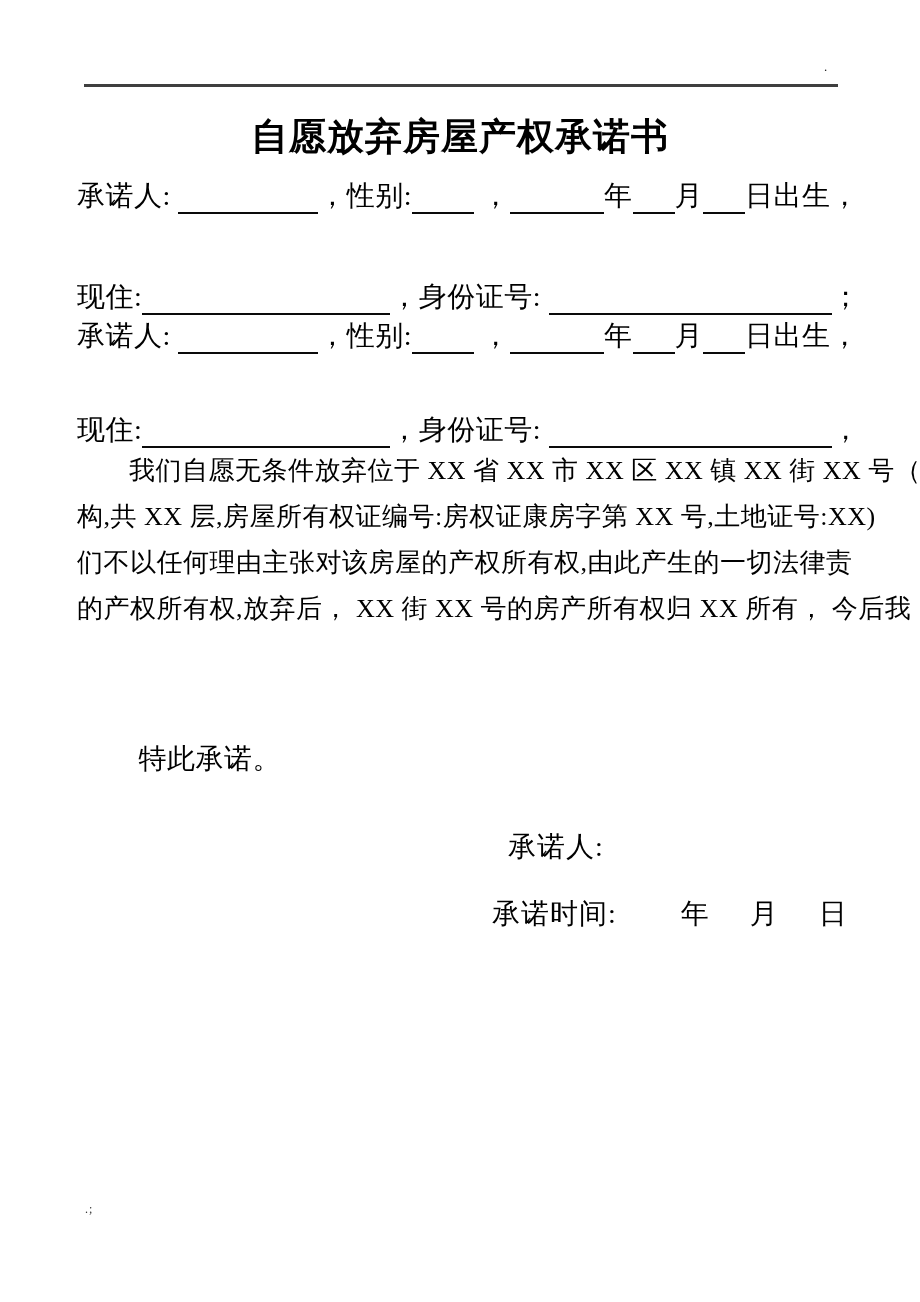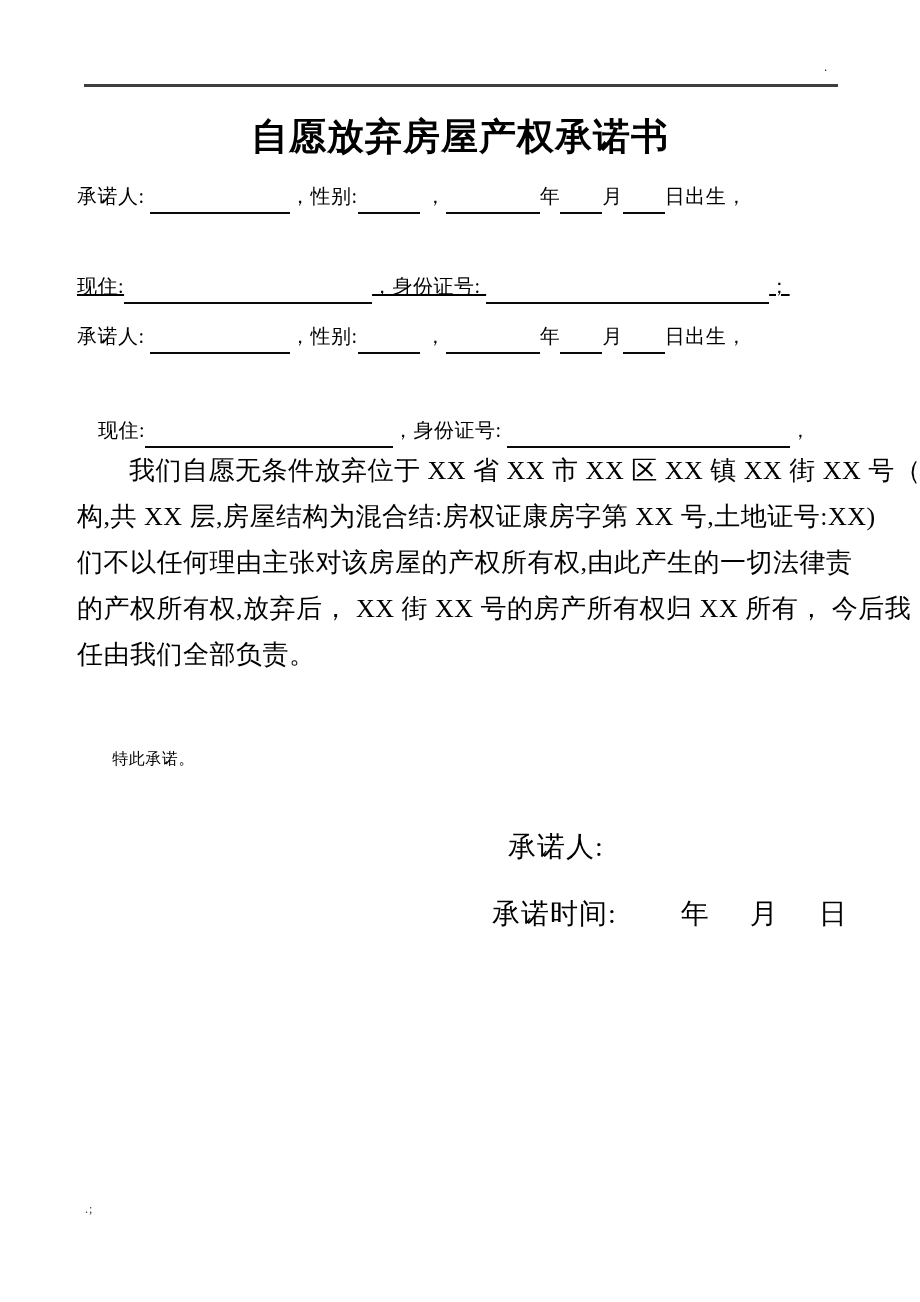--- a/index.html
+++ b/index.html
@@ -39,53 +39,53 @@
     font-weight: 700;
     font-size: 37px;
     letter-spacing: 1px;
     color: #000000;
   }
   .form-line {
     position: absolute;
     left: 77px;
     height: 36px;
     line-height: 36px;
-    font-size: 20px;
+    font-size: 28px;
     letter-spacing: 0.5px;
     white-space: nowrap;
   }
   .form-line .blank {
     display: inline-block;
     height: 33px;
     border-bottom: 2px solid #0a0a0a;
     vertical-align: bottom;
   }
   .line-promisor-1 { top: 178px; }
-  .line-address-1  { top: 268px; text-decoration: underline; }
+  .line-address-1  { top: 279px; }
   .line-promisor-2 { top: 318px; }
-  .line-address-2  { top: 412px; margin-left: 21px; }
+  .line-address-2  { top: 412px; }
   .body-paragraph {
     position: absolute;
     left: 77px;
     top: 448px;
     width: 780px;
     font-size: 26px;
     letter-spacing: 0.5px;
   }
   .para-line {
     height: 46px;
     line-height: 46px;
     white-space: nowrap;
   }
   .para-line:first-child { text-indent: 2em; }
   .closing-line {
     position: absolute;
     left: 77px;
     top: 736px;
-    font-size: 16px;
+    font-size: 28px;
     letter-spacing: 0.5px;
     text-indent: 2.2em;
     height: 46px;
     line-height: 46px;
   }
   .signature-name {
     position: absolute;
     left: 508px;
     top: 828px;
     font-size: 28px;
@@ -126,24 +126,23 @@
   <div class="form-line line-promisor-1"><span>承诺人: </span><span class="blank" style="width: 140px;"></span><span>，性别:</span><span class="blank" style="width: 62px;"></span><span> ，</span><span class="blank" style="width: 94px;"></span><span>年</span><span class="blank" style="width: 42px;"></span><span>月</span><span class="blank" style="width: 42px;"></span><span>日出生，</span></div>
 
   <div class="form-line line-address-1"><span>现住:</span><span class="blank" style="width: 248px;"></span><span>，身份证号: </span><span class="blank" style="width: 283px;"></span><span>；</span></div>
 
   <div class="form-line line-promisor-2"><span>承诺人: </span><span class="blank" style="width: 140px;"></span><span>，性别:</span><span class="blank" style="width: 62px;"></span><span> ，</span><span class="blank" style="width: 94px;"></span><span>年</span><span class="blank" style="width: 42px;"></span><span>月</span><span class="blank" style="width: 42px;"></span><span>日出生，</span></div>
 
   <div class="form-line line-address-2"><span>现住:</span><span class="blank" style="width: 248px;"></span><span>，身份证号: </span><span class="blank" style="width: 283px;"></span><span>，</span></div>
 
   <div class="body-paragraph">
       <div class="para-line">我们自愿无条件放弃位于 XX 省 XX 市 XX 区 XX 镇 XX 街 XX 号（房</div>
-      <div class="para-line">构,共 XX 层,房屋结构为混合结:房权证康房字第 XX 号,土地证号:XX)</div>
+      <div class="para-line">构,共 XX 层,房屋所有权证编号:房权证康房字第 XX 号,土地证号:XX)</div>
       <div class="para-line">们不以任何理由主张对该房屋的产权所有权,由此产生的一切法律责</div>
       <div class="para-line">的产权所有权,放弃后， XX 街 XX 号的房产所有权归 XX 所有， 今后我</div>
-      <div class="para-line">任由我们全部负责。</div>
     </div>
 
   <div class="closing-line">特此承诺。</div>
 
   <div class="signature-name">承诺人:</div>
 
   <div class="signature-date">承诺时间:        年     月     日</div>
 
   <div class="footer-mark">.;</div>
 

